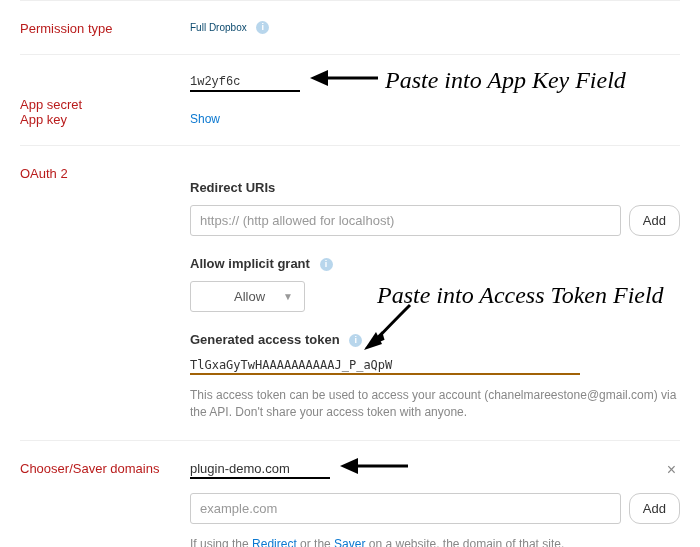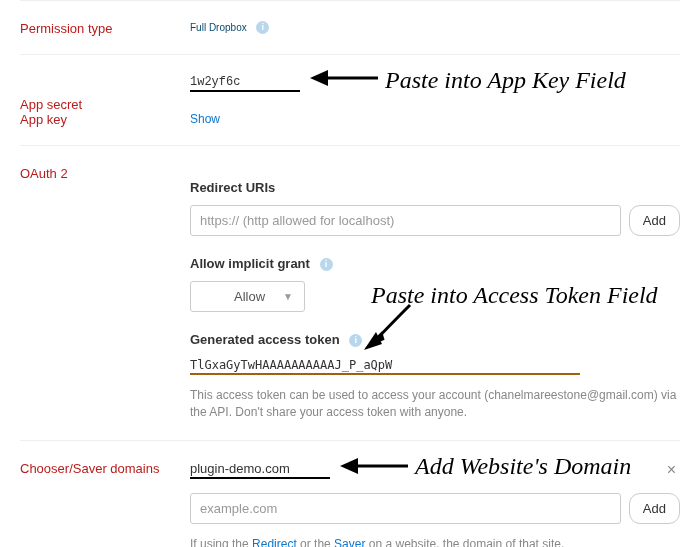--- a/index.html
+++ b/index.html
@@ -203,21 +203,21 @@
     <div class="sub-block">
       <div class="section-title">
         <span>Allow implicit grant</span>
         <span class="info-icon">i</span>
       </div>
       <div class="select-wrap">
         <span>Allow</span>
         <span class="chev">▼</span>
       </div>
 
-      <div class="annotation" style="left:181px; top:118px;">Paste into Access Token Field</div>
+      <div class="annotation" style="left:187px; top:118px;">Paste into Access Token Field</div>
       <svg class="arrow" style="left:170px; top:136px;" width="55" height="55" viewBox="0 0 55 55">
         <path d="M50 5 Q 30 25 14 42" stroke="#000" stroke-width="3" fill="none"></path>
         <polygon points="6,50 24,38 20,30" fill="#000" transform="rotate(10 14 42)"></polygon>
         <polygon points="4,50 22,44 16,32" fill="#000"></polygon>
       </svg>
     </div>
 
     <div class="sub-block">
       <div class="section-title">
         <span>Generated access token</span>
@@ -236,21 +236,20 @@
 
     <div class="domain-pill">
       <span class="domain-under">plugin-demo.com</span>
       <span class="close-x">×</span>
     </div>
 
     <svg class="arrow" style="left:150px; top:-4px;" width="70" height="22" viewBox="0 0 70 22">
       <line x1="68" y1="11" x2="12" y2="11" stroke="#000" stroke-width="3"></line>
       <polygon points="0,11 18,3 18,19" fill="#000"></polygon>
     </svg>
-    <div class="annotation" style="left:225px; top:-6px;">Add Website's Domain</div>
 
     <div class="input-row" style="margin-top:6px">
       <input type="text" placeholder="example.com" style="">
       <button class="btn">Add</button>
     </div>
     <div class="subtext">
       <span>If using the </span><a class="inline-link">Redirect</a><span> or the </span><a class="inline-link">Saver</a><span> on a website, the domain of that site.</span>
     </div>
   </div>
 </div>

